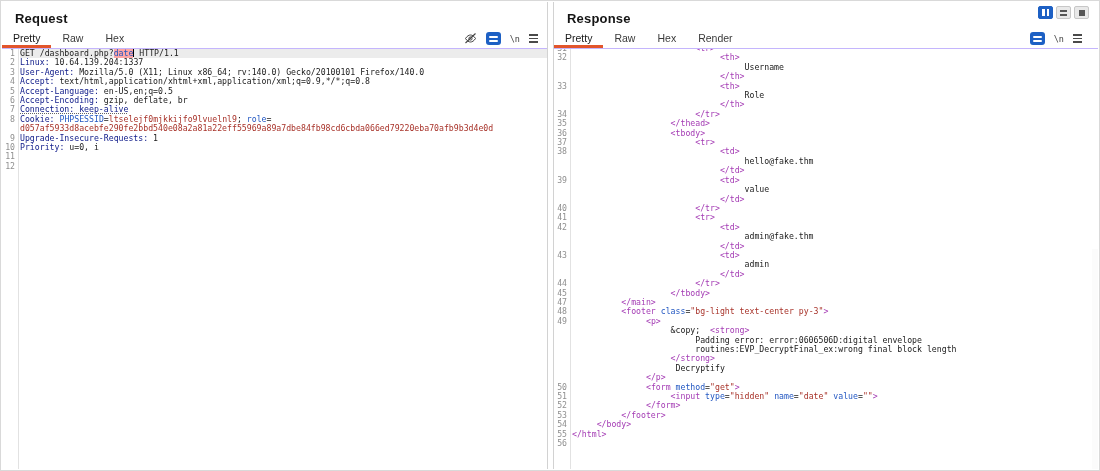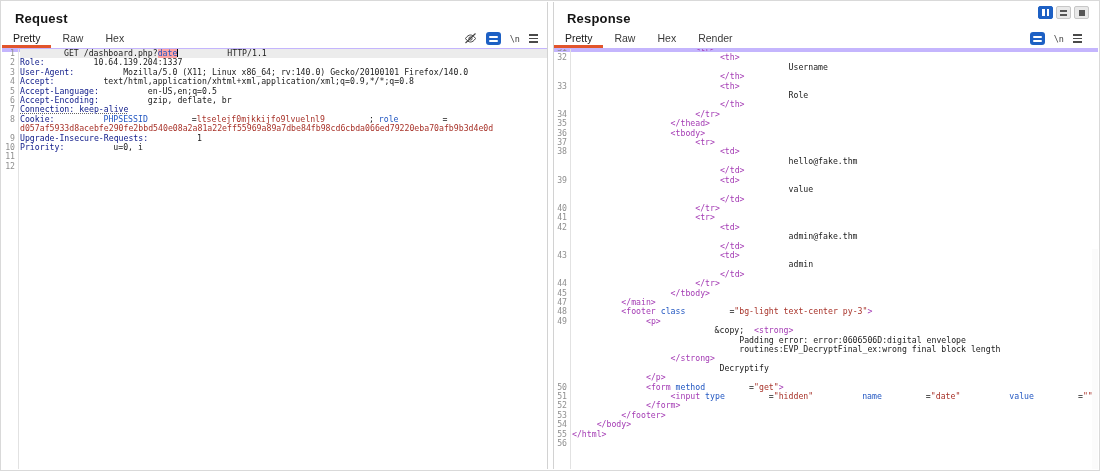--- a/index.html
+++ b/index.html
@@ -6,21 +6,21 @@
   body{
     width:1100px;height:471px;position:relative;background:#ffffff;
     font-family:"Liberation Sans",sans-serif;overflow:hidden;
     -webkit-font-smoothing:antialiased;
   }
   .frame{position:absolute;inset:0;border:1px solid #d9d9d9;box-sizing:border-box;}
   .panel{position:absolute;top:1px;bottom:1px;background:#fff;}
   .panel-left{left:1px;width:545px;border-right:1px solid #d2d2d2;}
   .panel-right{left:552px;right:1px;border-left:1px solid #d2d2d2;}
   .panel-title{position:absolute;top:9px;left:13px;font-size:13px;font-weight:bold;color:#141414;letter-spacing:.2px;}
-  .tabbar{position:absolute;top:28px;left:0;right:0;height:18px;border-bottom:4px solid #c4b5fd;display:flex;align-items:flex-end;}
+  .tabbar{position:absolute;top:28px;left:0;right:0;height:18px;border-bottom:1px solid #c4b5fd;display:flex;align-items:flex-end;}
   .tab{font-size:10.5px;color:#3a3a3a;padding:3px 11px 4px 11px;cursor:default;}
   .tab.active{color:#1a1a1a;padding-bottom:1px;border-bottom:3px solid #e2552c;}
   .tab-icons{position:absolute;top:30px;display:flex;align-items:center;gap:9px;}
   .panel-left .tab-icons{right:9px;}
   .panel-right .tab-icons{right:16px;}
   .btn-blue{width:15px;height:13px;border-radius:3px;background:#1d60c4;display:flex;flex-direction:column;align-items:center;justify-content:center;gap:2px;}
   .btn-blue .bar{width:9px;height:2px;background:#fff;border-radius:1px;}
   .nl-label{font-size:8.5px;color:#3c3c3c;font-family:"DejaVu Sans Mono",monospace;}
   .hamburger{display:flex;flex-direction:column;gap:2px;}
   .hamburger .bar{width:9px;height:1.5px;background:#4a4a4a;}
@@ -38,21 +38,21 @@
     font-family:"DejaVu Sans Mono",monospace;font-size:8.2px;line-height:9.4px;
     color:#1a1a1a;
   }
   .gutter-sep{position:absolute;top:0;bottom:0;width:1px;background:#e2e2e2;z-index:2;}
   .panel-left .gutter-sep{left:16px;}
   .panel-right .gutter-sep{left:16px;}
   .code-row{display:flex;white-space:pre;}
   .code-row .ln{flex:0 0 13px;text-align:right;color:#8f8f8f;padding-right:5px;}
   .code-row .code{flex:1;}
   .code-row.hl .code{background:#ececec;}
-  .c-p{color:#1a1a1a;margin-left:44px;}
+  .c-p{color:#1a1a1a;}
   .c-h{color:#14208c;}
   .c-hu{color:#14208c;text-decoration:underline dotted #666;text-underline-offset:1px;}
   .c-n{color:#2257c2;}
   .c-nsel{color:#2257c2;background:#fca5a5;}
   .c-v{color:#a8332a;}
   .c-t{color:#a43bb4;}
   .c-a{color:#2257c2;}
   .caret{display:inline-block;width:1px;height:8px;background:#000;vertical-align:-1px;}
   .resp-lines{margin-top:-5px;}
   .vscroll{position:absolute;right:0;top:200px;bottom:0;width:6px;background:#fbfbfb;}
@@ -85,21 +85,21 @@
       <span class="hamburger">
           <span class="bar"></span>
           <span class="bar"></span>
           <span class="bar"></span>
         </span>
     </div>
     <div class="editor" id="req-editor">
       <div class="gutter-sep"></div>
       <div id="req-lines">
           <div class="code-row hl"><span class="ln">1</span><span class="code"><span class="c-p">GET /dashboard.php?</span><span class="c-nsel">date</span><span class="caret"></span><span class="c-p"> HTTP/1.1</span></span></div>
-          <div class="code-row"><span class="ln">2</span><span class="code"><span class="c-h">Role:</span><span class="c-p"> 10.64.139.204:1337</span></span></div>
+          <div class="code-row"><span class="ln">2</span><span class="code"><span class="c-h">Linux:</span><span class="c-p"> 10.64.139.204:1337</span></span></div>
           <div class="code-row"><span class="ln">3</span><span class="code"><span class="c-h">User-Agent:</span><span class="c-p"> Mozilla/5.0 (X11; Linux x86_64; rv:140.0) Gecko/20100101 Firefox/140.0</span></span></div>
           <div class="code-row"><span class="ln">4</span><span class="code"><span class="c-h">Accept:</span><span class="c-p"> text/html,application/xhtml+xml,application/xml;q=0.9,*/*;q=0.8</span></span></div>
           <div class="code-row"><span class="ln">5</span><span class="code"><span class="c-h">Accept-Language:</span><span class="c-p"> en-US,en;q=0.5</span></span></div>
           <div class="code-row"><span class="ln">6</span><span class="code"><span class="c-h">Accept-Encoding:</span><span class="c-p"> gzip, deflate, br</span></span></div>
           <div class="code-row"><span class="ln">7</span><span class="code"><span class="c-hu">Connection: keep-alive</span></span></div>
           <div class="code-row"><span class="ln">8</span><span class="code"><span class="c-h">Cookie:</span><span class="c-p"> </span><span class="c-n">PHPSESSID</span><span class="c-p">=</span><span class="c-v">ltselejf0mjkkijfo9lvuelnl9</span><span class="c-p">; </span><span class="c-n">role</span><span class="c-p">=</span></span></div>
           <div class="code-row"><span class="ln"></span><span class="code"><span class="c-v">d057af5933d8acebfe290fe2bbd540e08a2a81a22eff55969a89a7dbe84fb98cd6cbda066ed79220eba70afb9b3d4e0d</span></span></div>
           <div class="code-row"><span class="ln">9</span><span class="code"><span class="c-h">Upgrade-Insecure-Requests:</span><span class="c-p"> 1</span></span></div>
           <div class="code-row"><span class="ln">10</span><span class="code"><span class="c-h">Priority:</span><span class="c-p"> u=0, i</span></span></div>
           <div class="code-row"><span class="ln">11</span><span class="code">&nbsp;</span></div>

